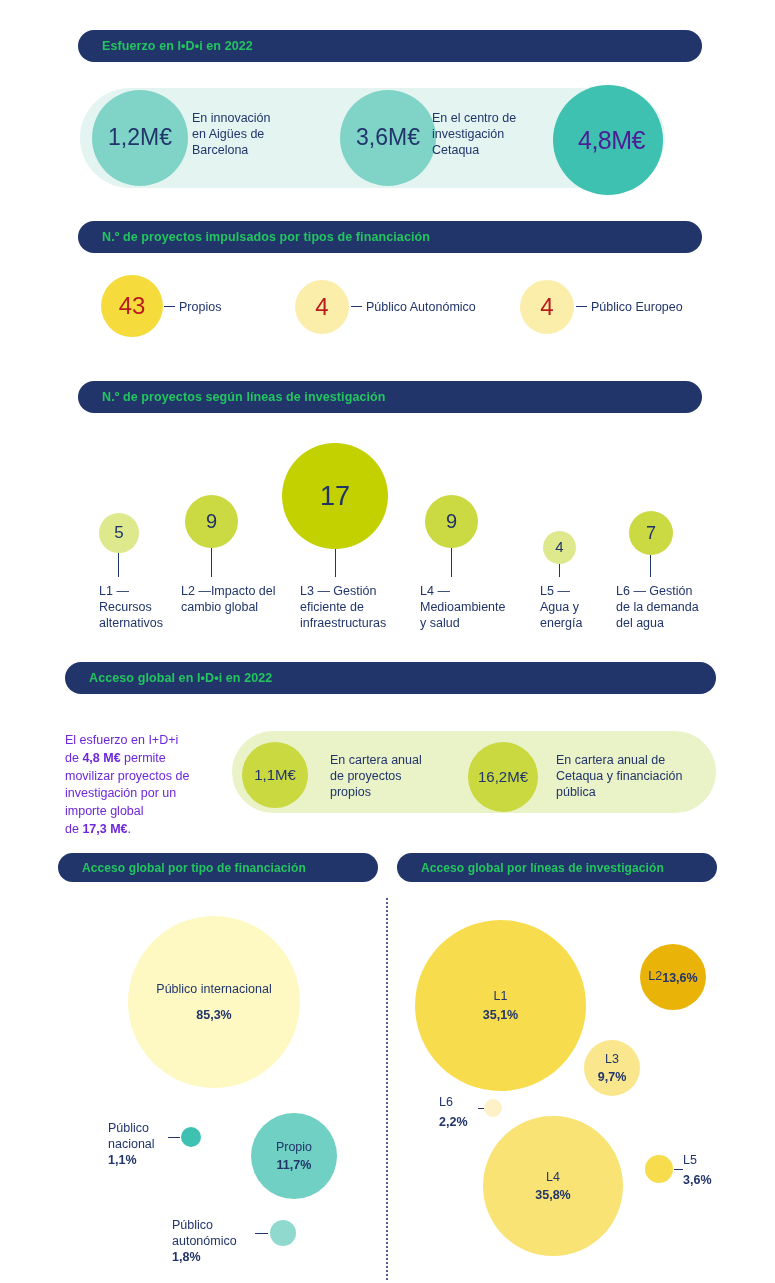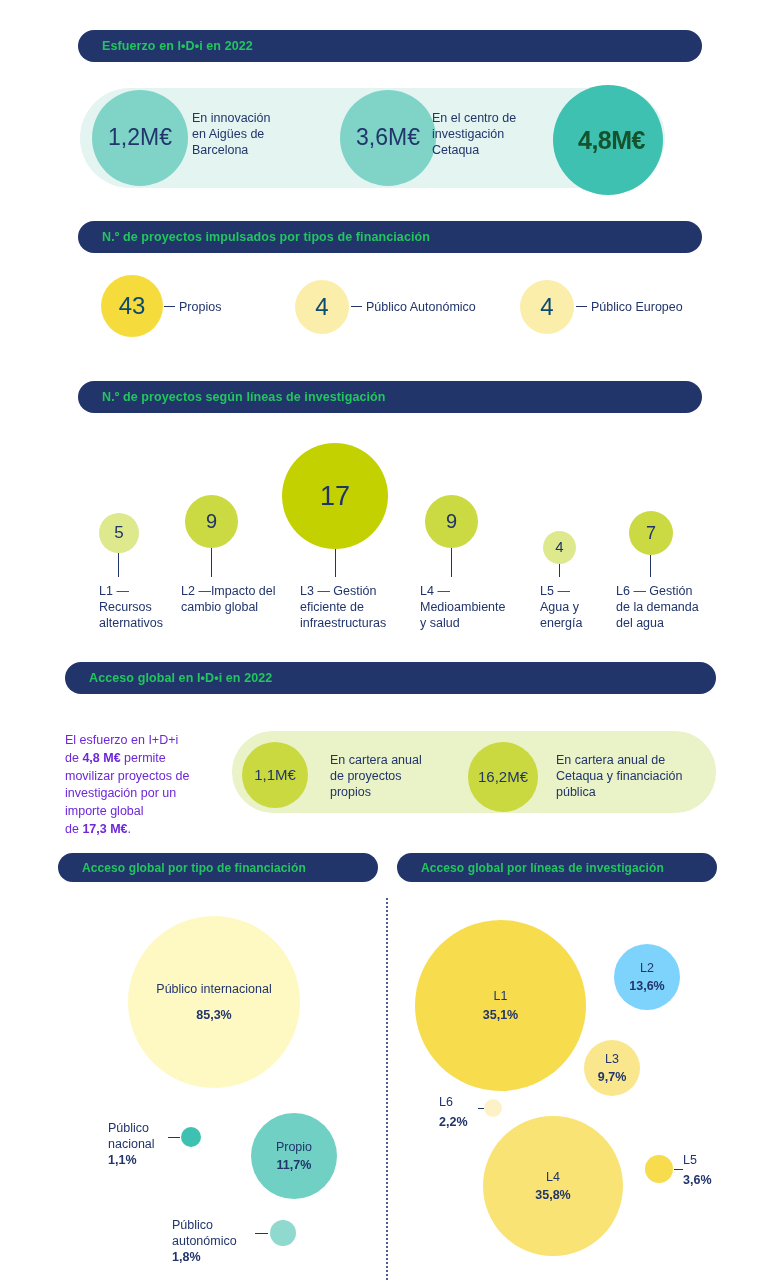--- a/index.html
+++ b/index.html
@@ -72,29 +72,29 @@
     position: absolute;
     border-left: 2px dotted #4a5c93;
   }
   .big-num {
     font-size: 23px;
     font-weight: 300;
     color: #21356b;
   }
   .big-num-bold {
     font-size: 25px;
-    font-weight: bold;
-    color: #14532d;
+    font-weight: normal;
+    color: #4c1d95;
     letter-spacing: -0.5px;
     margin-left: 7px;
   }
   .cnt-num {
     font-size: 24px;
     font-weight: 300;
-    color: #0c4a6e;
+    color: #b91c1c;
   }
   .bub-txt {
     font-size: 12.5px;
     color: #21356b;
     line-height: 1.25;
   }
   .bub-pct {
     font-size: 12.5px;
     font-weight: bold;
     color: #21356b;
@@ -260,21 +260,21 @@
   <div class="dash" style="left:255px; top:1233px; width:13px;"></div>
   <div class="lbl" style="left:172px; top:1217px; width:82px; text-align:left;">Público
 autonómico</div>
   <div class="lbl" style="left:172px; top:1249px; font-weight:bold;">1,8%</div>
 
   <div class="circ" style="left:415px; top:920px; width:171px; height:171px; background:#f7dd4e; flex-direction:column;">
     <span class="bub-txt">L1</span>
     <span class="bub-pct" style="margin-top:3px;">35,1%</span>
   </div>
 
-  <div class="circ" style="left:614px; top:944px; width:66px; height:66px; background:#7dd3fc; flex-direction:column;">
+  <div class="circ" style="left:640px; top:944px; width:66px; height:66px; background:#eab308; flex-direction:row;">
     <span class="bub-txt">L2</span>
     <span class="bub-pct" style="margin-top:2px;">13,6%</span>
   </div>
 
   <div class="circ" style="left:584px; top:1040px; width:56px; height:56px; background:#fae78d; flex-direction:column;">
     <span class="bub-txt">L3</span>
     <span class="bub-pct" style="margin-top:2px;">9,7%</span>
   </div>
 
   <div class="circ" style="left:483px; top:1116px; width:140px; height:140px; background:#f9e375; flex-direction:column;">

